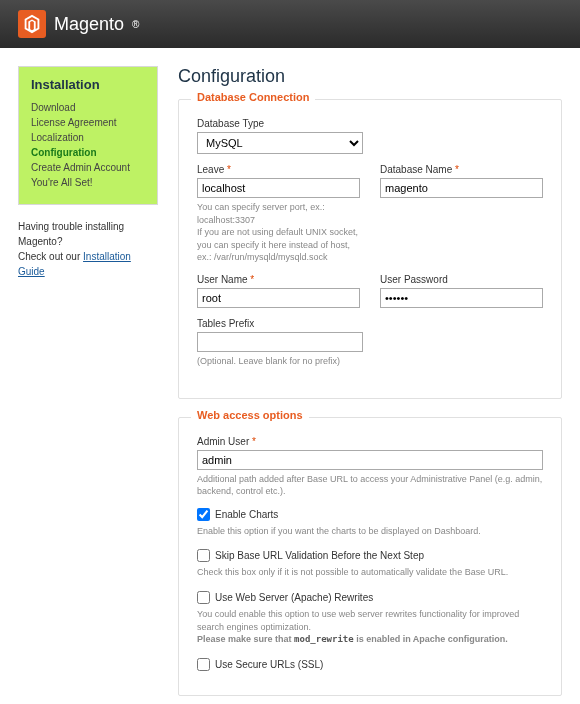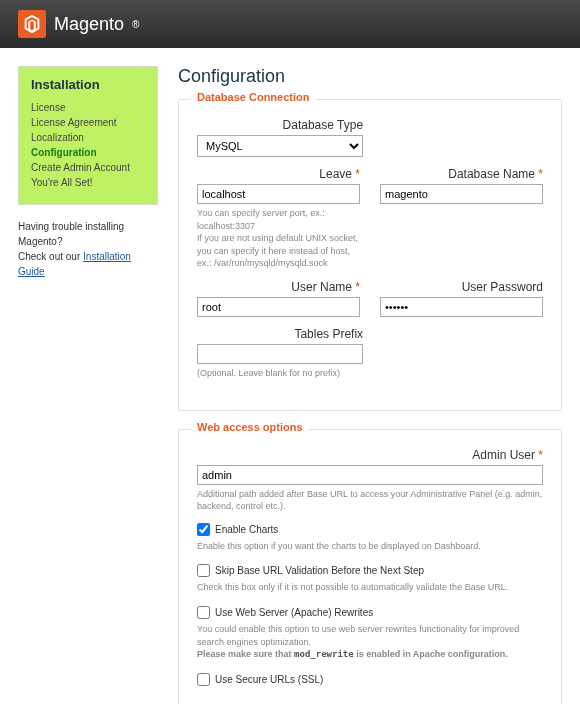--- a/index.html
+++ b/index.html
@@ -16,21 +16,21 @@
 .sidebar-item { font-size: 10px; color: #444; padding: 2px 0; display: block; }
 .sidebar-item.active { color: #1a7a1a; font-weight: bold; }
 .help { margin-top: 14px; font-size: 10px; line-height: 1.5; }
 .help a { color: #1a5a99; }
 .main { flex: 1; }
 .page-title { font-size: 18px; color: #203548; margin-bottom: 12px; }
 .fieldset { border: 1px solid #e0e0e0; border-radius: 2px; padding: 18px 18px 20px; margin-bottom: 18px; position: relative; }
 .legend { position: absolute; top: -9px; left: 12px; background: #fff; padding: 0 6px; color: #e85d22; font-weight: bold; font-size: 11px; }
 .row { display: flex; gap: 20px; margin-bottom: 10px; }
 .field { flex: 1; }
-.field label { display: block; font-size: 12px; color: #333; margin-bottom: 3px; text-align: right; }
+.field label { display: block; font-size: 10px; color: #333; margin-bottom: 3px; }
 .req { color: #d40; }
 .field input[type=text], .field input[type=password], .field select { width: 100%; border: 1px solid #aaa; padding: 3px 4px; font-size: 11px; background: #fff; }
 .hint { font-size: 9px; color: #888; margin-top: 3px; line-height: 1.4; }
 .full { width: 100%; }
 .check-row { margin: 10px 0 4px; }
 .check-row label { font-size: 10px; display: flex; align-items: center; gap: 5px; }
 .check-row input { margin: 0; }
 .note { font-size: 9px; color: #888; margin-bottom: 12px; line-height: 1.4; }
 code { font-family: monospace; color: #555; }
 .field.half { width: 48%; flex: none; }
@@ -48,21 +48,21 @@
     <span>Magento</span>
       <span class="reg">®</span>
   </div>
 </div>
 
 <div class="container">
   <div class="sidebar">
     <div class="sidebar-box">
       <div class="sidebar-title">Installation</div>
       <div id="sidebar-items">
-          <div class="sidebar-item">License</div>
+          <div class="sidebar-item">Download</div>
           <div class="sidebar-item">License Agreement</div>
           <div class="sidebar-item">Localization</div>
           <div class="sidebar-item active">Configuration</div>
           <div class="sidebar-item">Create Admin Account</div>
           <div class="sidebar-item">You're All Set!</div>
         </div>
     </div>
     <div class="help">
       <div>Having trouble installing Magento?</div>
       <span>Check out our </span><a href="#">Installation Guide</a>

